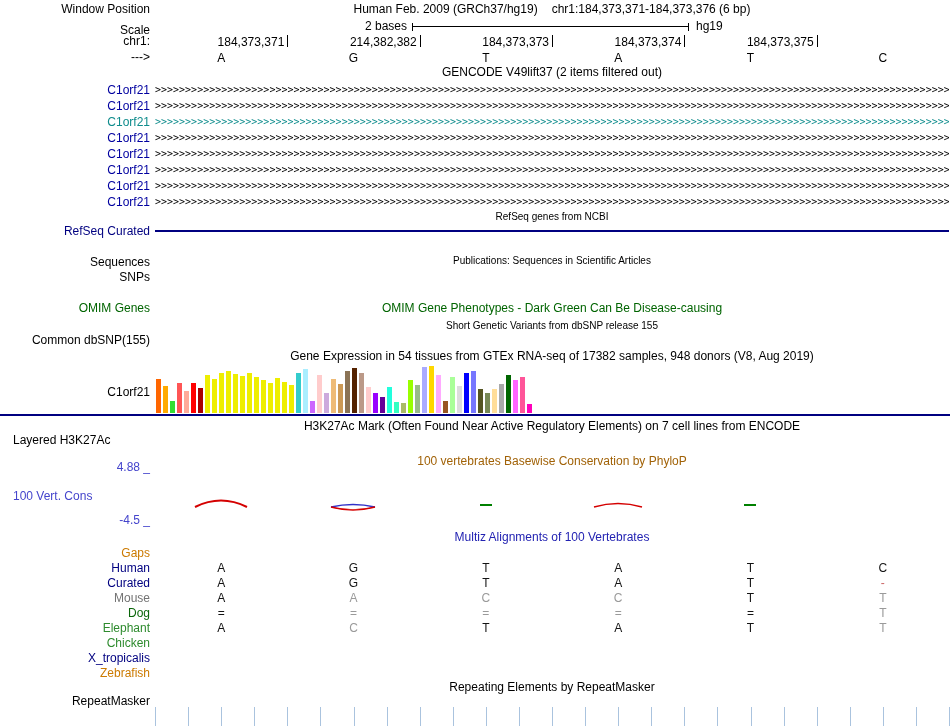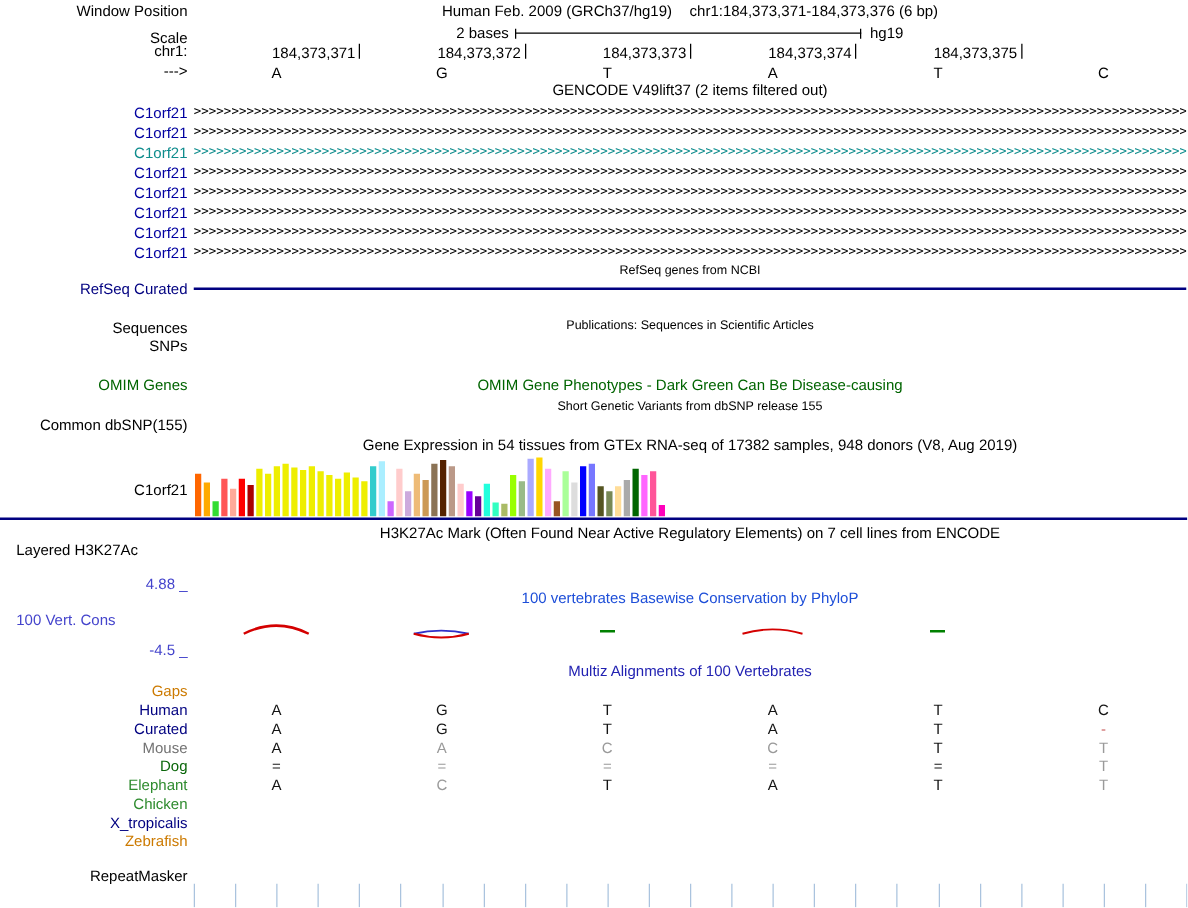--- a/index.html
+++ b/index.html
@@ -113,21 +113,21 @@
       <div style="position: absolute; left: 513px; top: 380px; width: 5px; height: 33px; background: rgb(255, 102, 255);"></div>
       <div style="position: absolute; left: 520px; top: 377px; width: 5px; height: 36px; background: rgb(255, 85, 153);"></div>
       <div style="position: absolute; left: 527px; top: 404px; width: 5px; height: 9px; background: rgb(255, 0, 187);"></div>
     </div>
   <div class="hline" style="left:0;top:414px;width:950px;background:#000080"></div>
 
   <div class="title" style="top:420px">H3K27Ac Mark (Often Found Near Active Regulatory Elements) on 7 cell lines from ENCODE</div>
   <div class="leftlbl" style="top:434px">Layered H3K27Ac</div>
 
   <div class="lbl" style="top:461px;color:#4444CC">4.88 _</div>
-  <div class="title" style="top:472px;color:#1d4ed8">100 vertebrates Basewise Conservation by PhyloP</div>
+  <div class="title" style="top:455px;color:#a16207">100 vertebrates Basewise Conservation by PhyloP</div>
   <div class="leftlbl" style="top:490px;color:#4444CC">100 Vert. Cons</div>
   <div class="lbl" style="top:514px;color:#4444CC">-4.5 _</div>
 
   <div class="title" style="top:531px;color:#2222B2">Multiz Alignments of 100 Vertebrates</div>
   <div id="multiz-rows">
       <div style="position: absolute; right: 800px; top: 546px; text-align: right; white-space: nowrap; color: rgb(204, 122, 0);">Gaps</div>
       <div style="position: absolute; right: 800px; top: 561px; text-align: right; white-space: nowrap; color: rgb(0, 0, 128);">Human</div>
       <div style="position: absolute; left: 221.167px; top: 561px; transform: translateX(-50%); color: rgb(20, 20, 20);">A</div>
       <div style="position: absolute; left: 353.5px; top: 561px; transform: translateX(-50%); color: rgb(20, 20, 20);">G</div>
       <div style="position: absolute; left: 485.833px; top: 561px; transform: translateX(-50%); color: rgb(20, 20, 20);">T</div>
@@ -160,20 +160,21 @@
       <div style="position: absolute; left: 353.5px; top: 621px; transform: translateX(-50%); color: rgb(154, 154, 154);">C</div>
       <div style="position: absolute; left: 485.833px; top: 621px; transform: translateX(-50%); color: rgb(20, 20, 20);">T</div>
       <div style="position: absolute; left: 618.167px; top: 621px; transform: translateX(-50%); color: rgb(20, 20, 20);">A</div>
       <div style="position: absolute; left: 750.5px; top: 621px; transform: translateX(-50%); color: rgb(20, 20, 20);">T</div>
       <div style="position: absolute; left: 882.833px; top: 621px; transform: translateX(-50%); color: rgb(154, 154, 154);">T</div>
       <div style="position: absolute; right: 800px; top: 636px; text-align: right; white-space: nowrap; color: rgb(46, 139, 46);">Chicken</div>
       <div style="position: absolute; right: 800px; top: 651px; text-align: right; white-space: nowrap; color: rgb(0, 0, 128);">X_tropicalis</div>
       <div style="position: absolute; right: 800px; top: 666px; text-align: right; white-space: nowrap; color: rgb(204, 122, 0);">Zebrafish</div>
     </div>
 
+  <div class="title" style="top:681px">Repeating Elements by RepeatMasker</div>
   <div class="lbl" style="top:695px">RepeatMasker</div>
 
   <div id="guidelines">
       <div style="position: absolute; left: 155px; top: 707px; width: 1px; height: 19px; background: rgb(170, 195, 222);"></div>
       <div style="position: absolute; left: 188.083px; top: 707px; width: 1px; height: 19px; background: rgb(170, 195, 222);"></div>
       <div style="position: absolute; left: 221.167px; top: 707px; width: 1px; height: 19px; background: rgb(170, 195, 222);"></div>
       <div style="position: absolute; left: 254.25px; top: 707px; width: 1px; height: 19px; background: rgb(170, 195, 222);"></div>
       <div style="position: absolute; left: 287.333px; top: 707px; width: 1px; height: 19px; background: rgb(170, 195, 222);"></div>
       <div style="position: absolute; left: 320.417px; top: 707px; width: 1px; height: 19px; background: rgb(170, 195, 222);"></div>
       <div style="position: absolute; left: 353.5px; top: 707px; width: 1px; height: 19px; background: rgb(170, 195, 222);"></div>
@@ -191,21 +192,21 @@
       <div style="position: absolute; left: 750.5px; top: 707px; width: 1px; height: 19px; background: rgb(170, 195, 222);"></div>
       <div style="position: absolute; left: 783.583px; top: 707px; width: 1px; height: 19px; background: rgb(170, 195, 222);"></div>
       <div style="position: absolute; left: 816.667px; top: 707px; width: 1px; height: 19px; background: rgb(170, 195, 222);"></div>
       <div style="position: absolute; left: 849.75px; top: 707px; width: 1px; height: 19px; background: rgb(170, 195, 222);"></div>
       <div style="position: absolute; left: 882.833px; top: 707px; width: 1px; height: 19px; background: rgb(170, 195, 222);"></div>
       <div style="position: absolute; left: 915.917px; top: 707px; width: 1px; height: 19px; background: rgb(170, 195, 222);"></div>
       <div style="position: absolute; left: 949px; top: 707px; width: 1px; height: 19px; background: rgb(170, 195, 222);"></div>
     </div>
 <div style="position: absolute; left: 284.333px; top: 35px; transform: translateX(-100%); white-space: nowrap;">184,373,371</div>
     <div style="position: absolute; left: 287.333px; top: 35px; width: 1px; height: 12px; background: rgb(0, 0, 0);"></div>
-    <div style="position: absolute; left: 416.667px; top: 35px; transform: translateX(-100%); white-space: nowrap;">184,373,372</div>
+    <div style="position: absolute; left: 416.667px; top: 35px; transform: translateX(-100%); white-space: nowrap;">214,382,382</div>
     <div style="position: absolute; left: 419.667px; top: 35px; width: 1px; height: 12px; background: rgb(0, 0, 0);"></div>
     <div style="position: absolute; left: 549px; top: 35px; transform: translateX(-100%); white-space: nowrap;">184,373,373</div>
     <div style="position: absolute; left: 552px; top: 35px; width: 1px; height: 12px; background: rgb(0, 0, 0);"></div>
     <div style="position: absolute; left: 681.333px; top: 35px; transform: translateX(-100%); white-space: nowrap;">184,373,374</div>
     <div style="position: absolute; left: 684.333px; top: 35px; width: 1px; height: 12px; background: rgb(0, 0, 0);"></div>
     <div style="position: absolute; left: 813.667px; top: 35px; transform: translateX(-100%); white-space: nowrap;">184,373,375</div>
     <div style="position: absolute; left: 816.667px; top: 35px; width: 1px; height: 12px; background: rgb(0, 0, 0);"></div>
     <div style="position: absolute; left: 221.167px; top: 51px; transform: translateX(-50%);">A</div>
     <div style="position: absolute; left: 353.5px; top: 51px; transform: translateX(-50%);">G</div>
     <div style="position: absolute; left: 485.833px; top: 51px; transform: translateX(-50%);">T</div>

